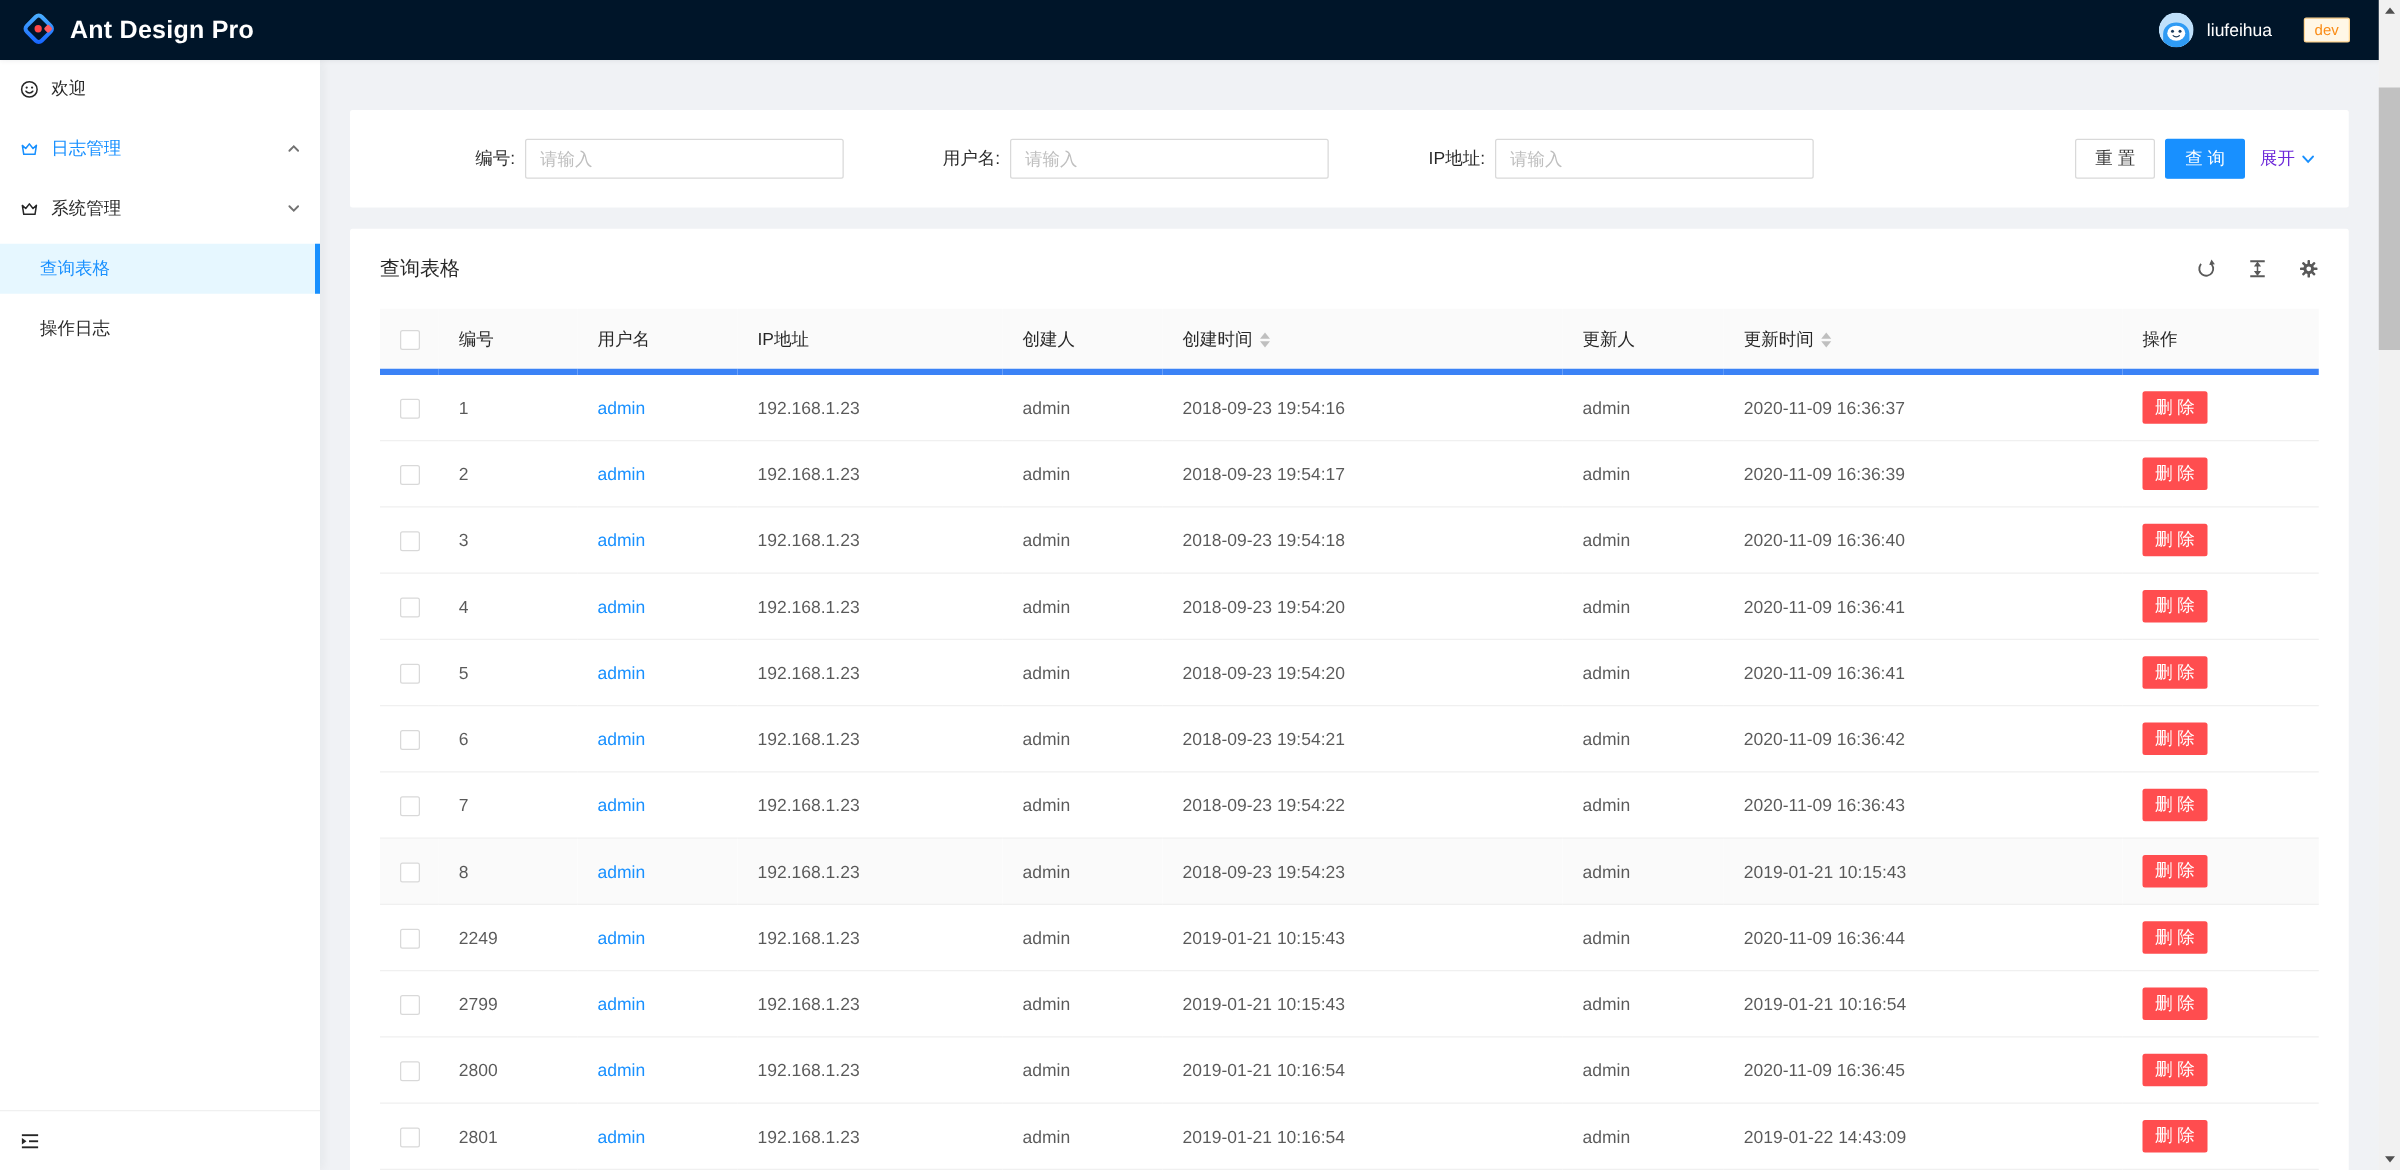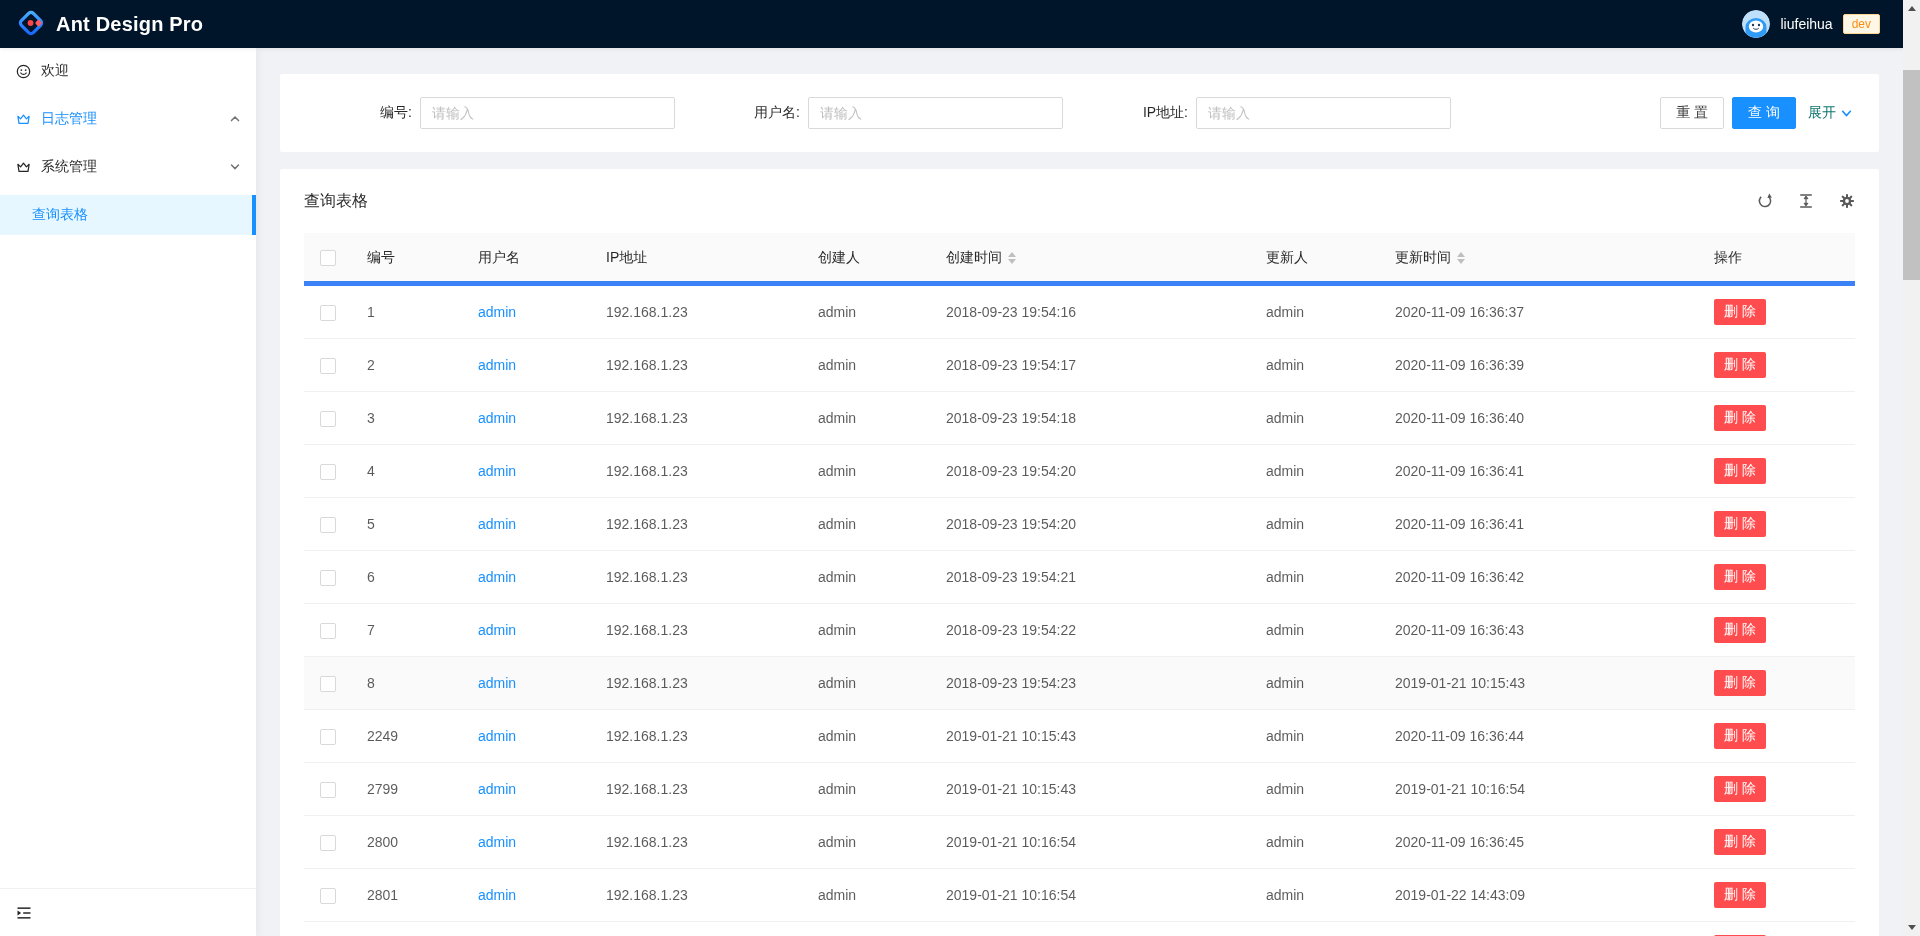--- a/index.html
+++ b/index.html
@@ -8,21 +8,21 @@
          color:rgba(0,0,0,.65); background:#f0f2f5; position:relative; }
 
   
   .top-header { position:relative; height:48px; background:#001529; display:flex;
                 align-items:center; padding:0 16px; box-shadow:0 1px 4px rgba(0,21,41,.08); z-index:10; }
   .logo-area { display:flex; align-items:center; }
   .app-title { margin-left:10px; color:#fff; font-size:20px; font-weight:700; letter-spacing:.2px; }
   .header-right { margin-left:auto; margin-right:24px; display:flex; align-items:center; }
   .avatar { width:28px; height:28px; border-radius:50%; overflow:hidden; display:inline-flex; cursor:pointer; }
   .username { color:#fff; margin-left:10px; cursor:pointer; }
-  .env-tag { margin-left:10px; font-size:12px; line-height:18px; padding:0 8px; border-radius:2px;
+  .env-tag { margin-left:25px; font-size:12px; line-height:18px; padding:0 8px; border-radius:2px;
              background:#fff7e6; border:1px solid #ffd591; color:#fa8c16; }
 
   
   .layout { display:flex; height:888px; margin-right:17px; }
   .sider { width:256px; background:#fff; display:flex; flex-direction:column;
            box-shadow:2px 0 8px rgba(29,35,41,.05); position:relative; z-index:5; }
   .menu { flex:1; padding-top:3px; }
   .menu-item { position:relative; height:40px; margin-top:8px; display:flex; align-items:center;
                padding:0 16px; color:rgba(0,0,0,.85); cursor:pointer; }
   .menu-item:first-child { margin-top:0; }
@@ -32,35 +32,35 @@
   .menu-item.child .menu-label { margin-left:0; }
   .menu-item.open { color:#1890ff; }
   .menu-item.selected { background:#e6f7ff; color:#1890ff; }
   .menu-item.selected::after { content:""; position:absolute; right:0; top:0; bottom:0; width:4px; background:#1890ff; }
   .menu-chevron { position:absolute; right:16px; color:rgba(0,0,0,.55); display:inline-flex; }
   .sider-footer { height:48px; border-top:1px solid #f0f0f0; display:flex; align-items:center;
                   padding:0 16px; color:rgba(0,0,0,.85); }
   .fold { display:inline-flex; cursor:pointer; }
 
   
-  .content { flex:1; padding:26px 24px 0; overflow:hidden; }
+  .content { flex:1; padding:40px 24px 0; overflow:hidden; }
   .card { background:#fff; border-radius:2px; }
 
   .filter-card { height:78px; display:flex; align-items:center; padding:0 27px 0 24px; }
   .filter-form { display:flex; gap:17px; }
   .field { display:flex; align-items:center; width:371px; }
   .field label { flex:1; text-align:right; padding-right:8px; color:rgba(0,0,0,.85); white-space:nowrap; }
   .field input { width:255px; height:32px; border:1px solid #d9d9d9; border-radius:2px;
                  padding:0 11px; font-size:14px; color:rgba(0,0,0,.65); outline:none; background:#fff; }
   .field input::placeholder { color:#bfbfbf; }
   .filter-actions { margin-left:auto; display:flex; align-items:center; gap:8px; }
   .btn { height:32px; padding:0 15px; border:1px solid #d9d9d9; background:#fff; border-radius:2px;
          font-size:14px; color:rgba(0,0,0,.78); cursor:pointer; font-family:inherit; }
   .btn.primary { background:#1890ff; border-color:#1890ff; color:#fff; }
-  .expand-link { display:flex; align-items:center; gap:5px; color:#0f766e; margin-left:4px; cursor:pointer; }
+  .expand-link { display:flex; align-items:center; gap:5px; color:#6d28d9; margin-left:4px; cursor:pointer; }
 
   .table-card { margin-top:17px; padding:16px 24px 0; height:820px; }
   .table-toolbar { display:flex; align-items:center; height:32px; margin-bottom:16px; }
   .table-title { font-size:16px; font-weight:500; color:rgba(0,0,0,.85); }
   .toolbar-icons { margin-left:auto; display:flex; align-items:center; gap:25px; color:#595959; }
   .toolbar-icons span { display:inline-flex; cursor:pointer; }
 
   table.data-table { width:100%; border-collapse:collapse; table-layout:fixed; }
   .data-table thead th { background:#fafafa; font-weight:500; color:rgba(0,0,0,.85); text-align:left;
                          padding:13px 16px; border-bottom:5px solid #3b82f6; line-height:22px; white-space:nowrap; }
@@ -161,20 +161,23 @@
             <span class="menu-label">系统管理</span>
             <span class="menu-chevron">
               <svg width="10" height="10" viewBox="0 0 10 10" fill="none" stroke="currentColor" stroke-width="1.5" stroke-linecap="round">
                 <polyline points="1.5,3 5,6.6 8.5,3"></polyline>
               </svg>
             </span>
           </div>
           <div class="menu-item child selected">
             <span class="menu-label">查询表格</span>
           </div>
+          <div class="menu-item child">
+            <span class="menu-label">操作日志</span>
+          </div>
         </nav>
       <div class="sider-footer">
         <span class="fold">
           <svg width="16" height="16" viewBox="0 0 16 16" fill="currentColor">
             <rect x="1.5" y="2.4" width="13" height="1.5"></rect>
             <rect x="7.2" y="7.25" width="7.3" height="1.5"></rect>
             <rect x="1.5" y="12.1" width="13" height="1.5"></rect>
             <polygon points="5.2,8 1.5,5.4 1.5,10.6"></polygon>
           </svg>
         </span>

